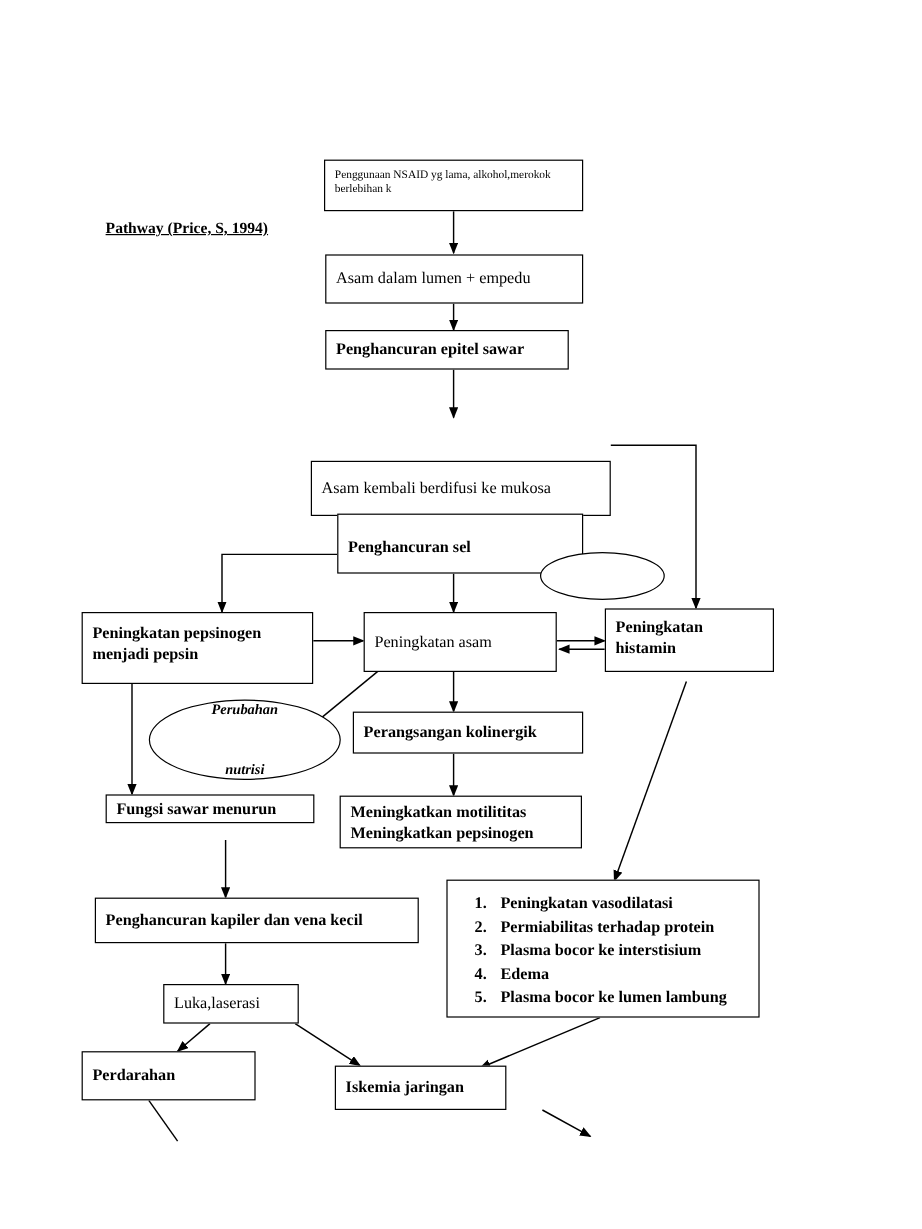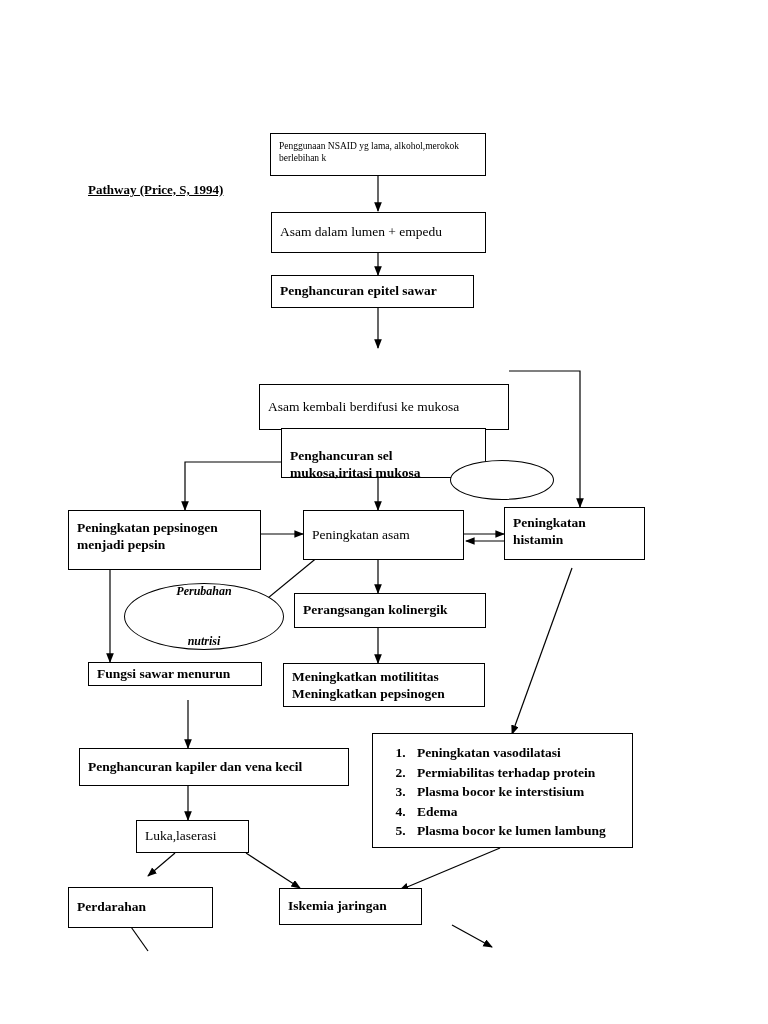--- a/index.html
+++ b/index.html
@@ -154,21 +154,20 @@
   <div class="node small" style="left:270px; top:133px; width:216px; height:43px;">Penggunaan NSAID yg lama, alkohol,merokok berlebihan k</div>
 
   <div class="node" style="left:271px; top:212px; width:215px; height:41px;">Asam dalam lumen + empedu</div>
 
   <div class="node bold" style="left:271px; top:275px; width:203px; height:33px;">Penghancuran epitel sawar</div>
 
   <div class="node" style="left:259px; top:348px; width:250px; height:46px;margin-top:36px;">Asam kembali berdifusi ke mukosa</div>
 
   <div class="node bold" style="left:281px; top:428px; width:205px; height:50px; display:block; padding-top:19px;">
     <div>Penghancuran sel</div>
-    <div>mukosa,iritasi mukosa</div>
   </div>
 
   <div class="ellipse" style="left:450px; top:460px; width:104px; height:40px;"></div>
 
   <div class="node bold" style="left:68px; top:510px; width:193px; height:60px; display:block; padding-top:9px;">
     <div>Peningkatan pepsinogen</div>
     <div>menjadi pepsin</div>
   </div>
 
   <div class="node" style="left:303px; top:510px; width:161px; height:50px;">Peningkatan asam</div>
@@ -189,21 +188,21 @@
 
   <div class="node bold" style="left:283px; top:663px; width:202px; height:44px; display:block; padding-top:5px;">
     <div>Meningkatkan motilititas</div>
     <div>Meningkatkan pepsinogen</div>
   </div>
 
   <div class="node bold" style="left:79px; top:748px; width:270px; height:38px;">Penghancuran kapiler dan vena kecil</div>
 
   <div class="node" style="left:136px; top:820px; width:113px; height:33px;">Luka,laserasi</div>
 
-  <div class="node bold" style="left:68px; top:876px; width:145px; height:41px;margin-top:11px;">Perdarahan</div>
+  <div class="node bold" style="left:68px; top:876px; width:145px; height:41px;">Perdarahan</div>
 
   <div class="node bold" style="left:279px; top:888px; width:143px; height:37px;">Iskemia jaringan</div>
 
   <div class="node list" style="left:372px; top:733px; width:261px; height:115px;">
     <ol>
       <li>Peningkatan vasodilatasi</li>
       <li>Permiabilitas terhadap protein</li>
       <li>Plasma bocor ke interstisium</li>
       <li>Edema</li>
       <li>Plasma bocor ke lumen lambung</li>

